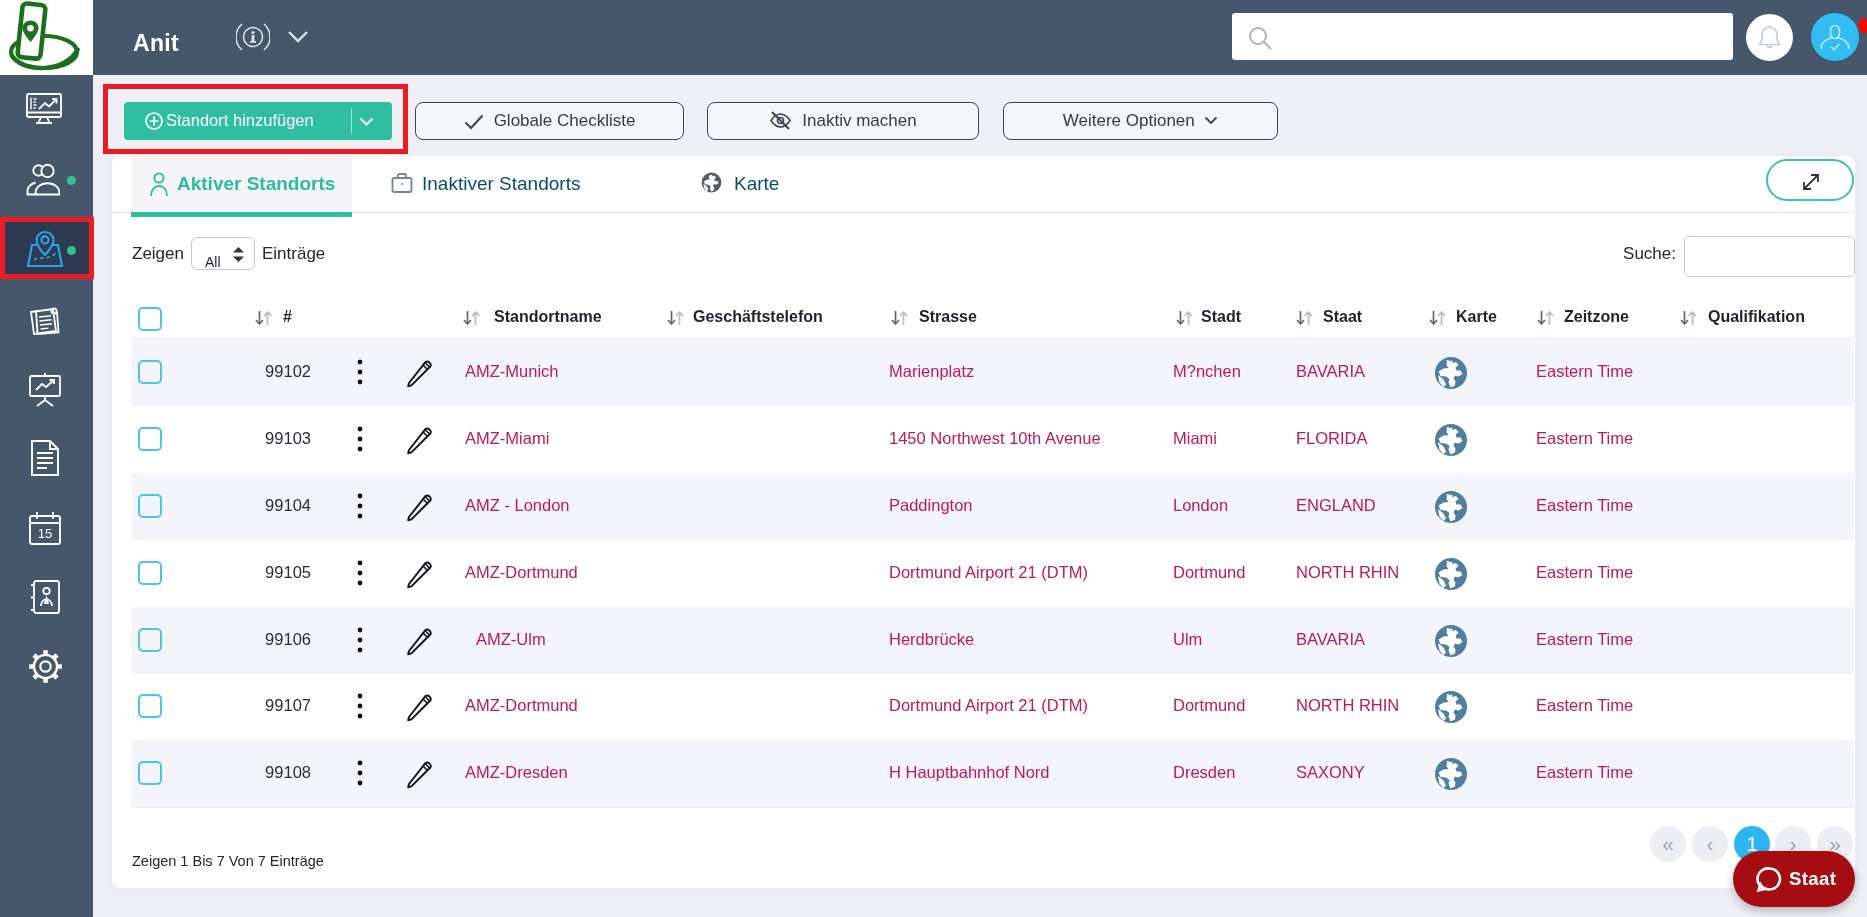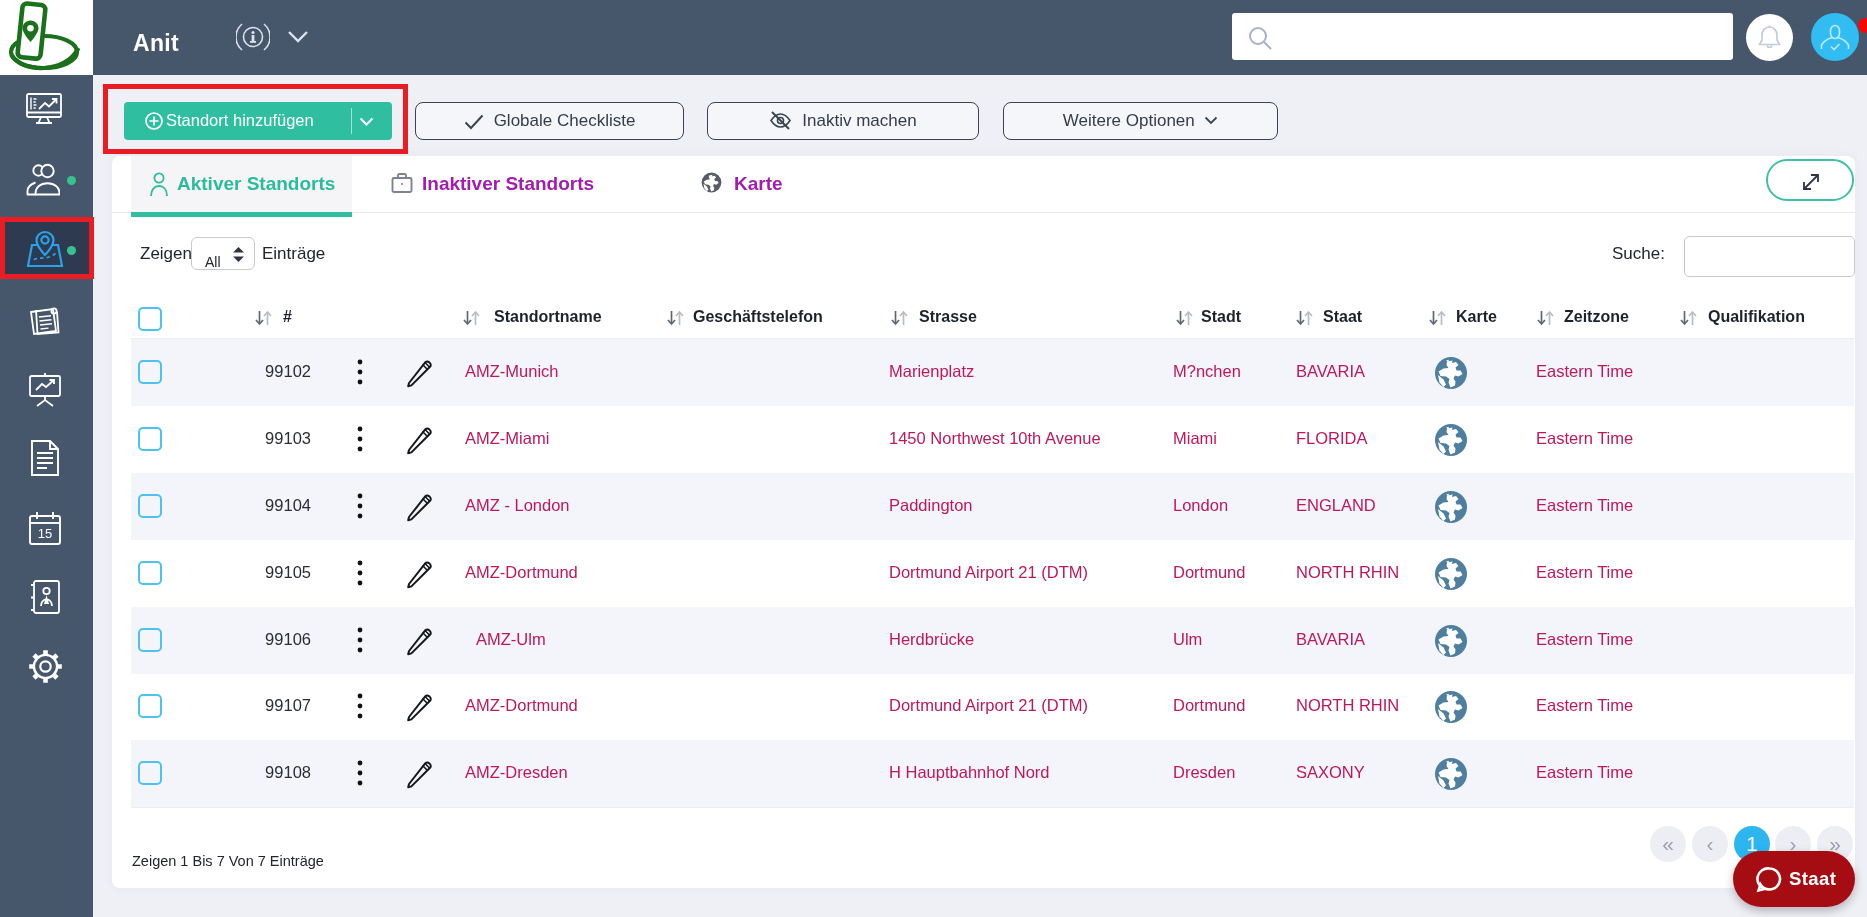--- a/index.html
+++ b/index.html
@@ -32,27 +32,27 @@
 .greenbtn .divd { position:absolute; left:227px; top:6px; width:1px; height:26px; background:rgba(255,255,255,.55); }
 .obtn { position:absolute; top:102px; height:38px; border:1px solid #3a4350; border-radius:8px; background:#f5f6fa; color:#333c4b; font-size:17px; text-align:center; line-height:36px; white-space:nowrap; }
 .obtn svg { vertical-align:-4px; margin-right:10px; }
 
 
 .card { position:absolute; left:112px; top:156px; width:1743px; height:732px; background:#fff; border-radius:8px; box-shadow:0 0 10px rgba(40,50,80,.05); }
 .tabstrip { position:absolute; left:0; top:0; width:1743px; height:57px; border-bottom:1px solid #e7e7ec; }
 .tabactive-bg { position:absolute; left:19px; top:0; width:221px; height:57px; background:#f5f5f7; }
 .tabuline { position:absolute; left:19px; top:56px; width:221px; height:5px; background:#2fbfa0; }
 .tab1txt { position:absolute; left:65px; top:17px; font-size:19px; font-weight:bold; color:#2cbc9c; }
-.tabg { font-size:19px; font-weight:bold; color:#a21caf; position:absolute; top:17px; }
+.tabg { font-size:19px; font-weight:normal; color:#0c4a6e; position:absolute; top:17px; }
 .expandbtn { position:absolute; left:1654px; top:3px; width:88px; height:42px; border:2px solid #3fc0a9; border-radius:21px; background:#fff; }
 
-.zeigen { position:absolute; left:28px; top:88px; font-size:17px; color:#23262e; }
+.zeigen { position:absolute; left:20px; top:88px; font-size:17px; color:#23262e; }
 .selbox { position:absolute; left:79px; top:81px; width:64px; height:33px; border:1px solid #c9c9cd; border-radius:6px; background:#fff; }
 .eintr { position:absolute; left:150px; top:88px; font-size:17px; color:#23262e; }
-.suchelbl { position:absolute; left:1500px; top:88px; width:64px; text-align:left; font-size:17px; color:#23262e; }
+.suchelbl { position:absolute; left:1500px; top:88px; width:64px; text-align:right; font-size:17px; color:#23262e; }
 .sucheinput { position:absolute; left:1572px; top:80px; width:171px; height:41px; border:1px solid #c9c9cd; border-radius:5px; background:#fff; }
 
 
 .tbl { position:absolute; left:19px; top:143px; width:1723px; }
 .thead { position:absolute; left:0; top:0; width:1723px; height:40px; border-bottom:1px solid #ececf1; }
 .th { position:absolute; top:9px; font-size:16px; font-weight:bold; color:#1e222b; white-space:nowrap; }
 .sarrsvg { position:absolute; top:10px; }
 .row { position:absolute; left:0; width:1723px; height:67px; }
 .row.odd { background:#f4f5fa; }
 .cell { position:absolute; top:23px; font-size:16.5px; color:#be185d; white-space:nowrap; }

